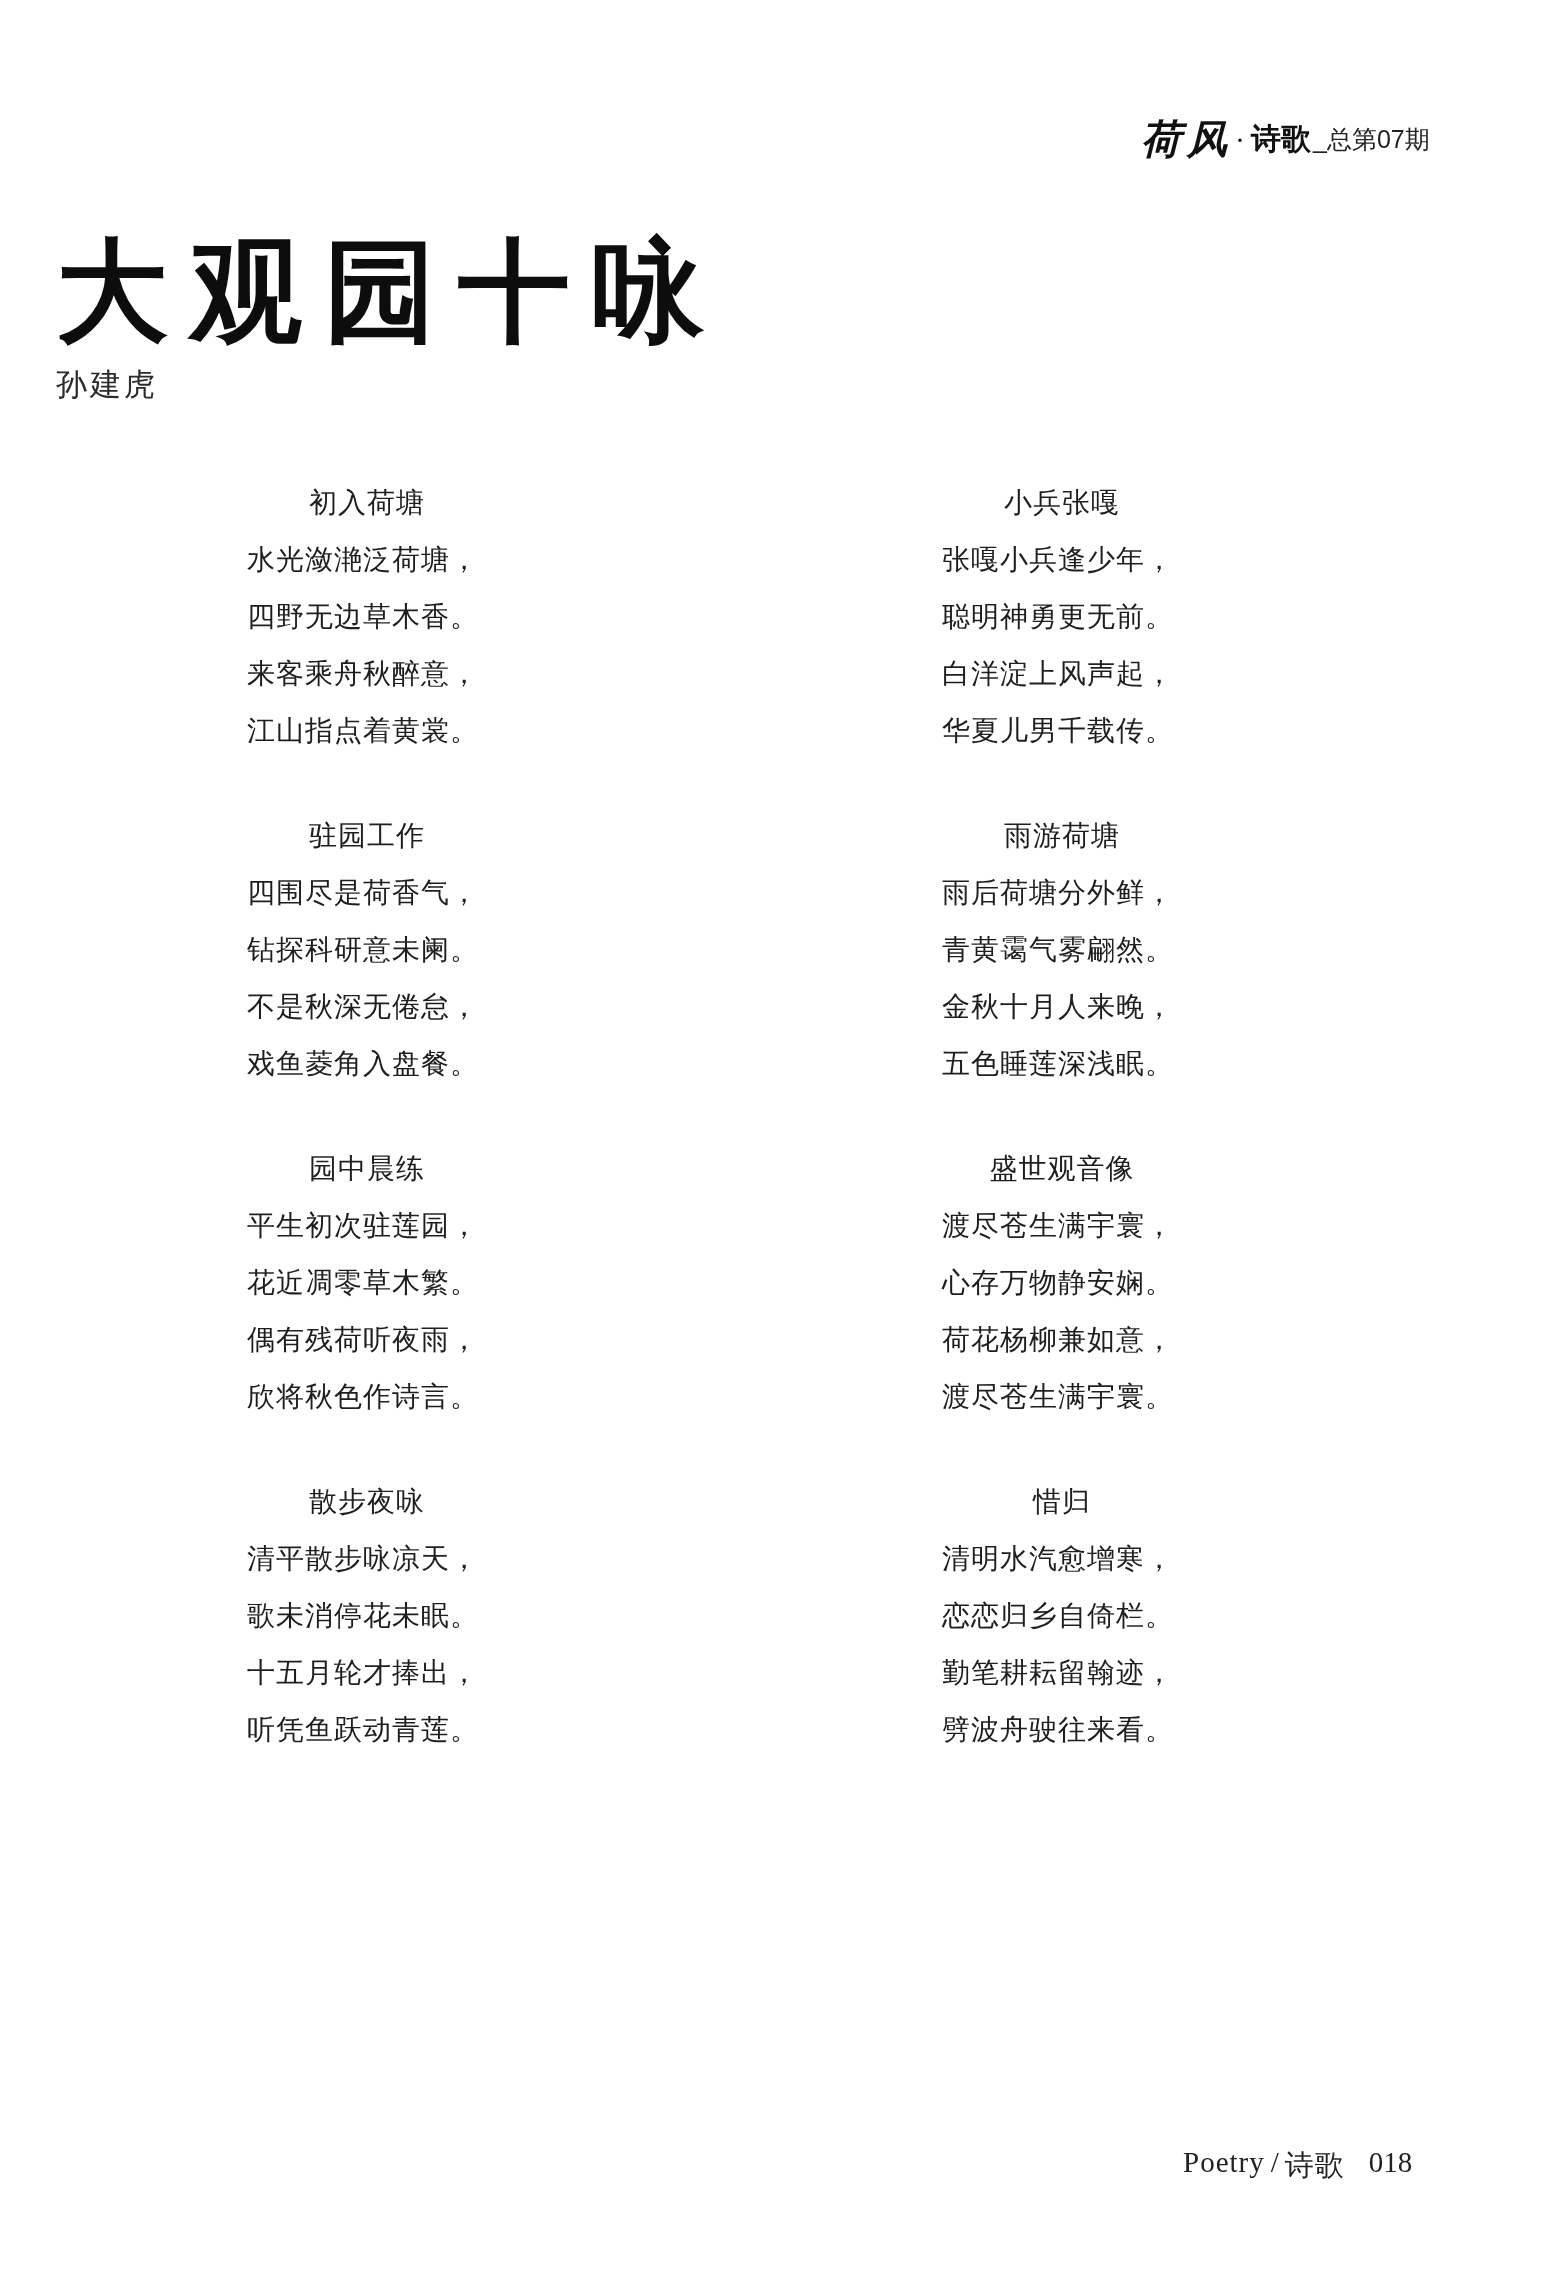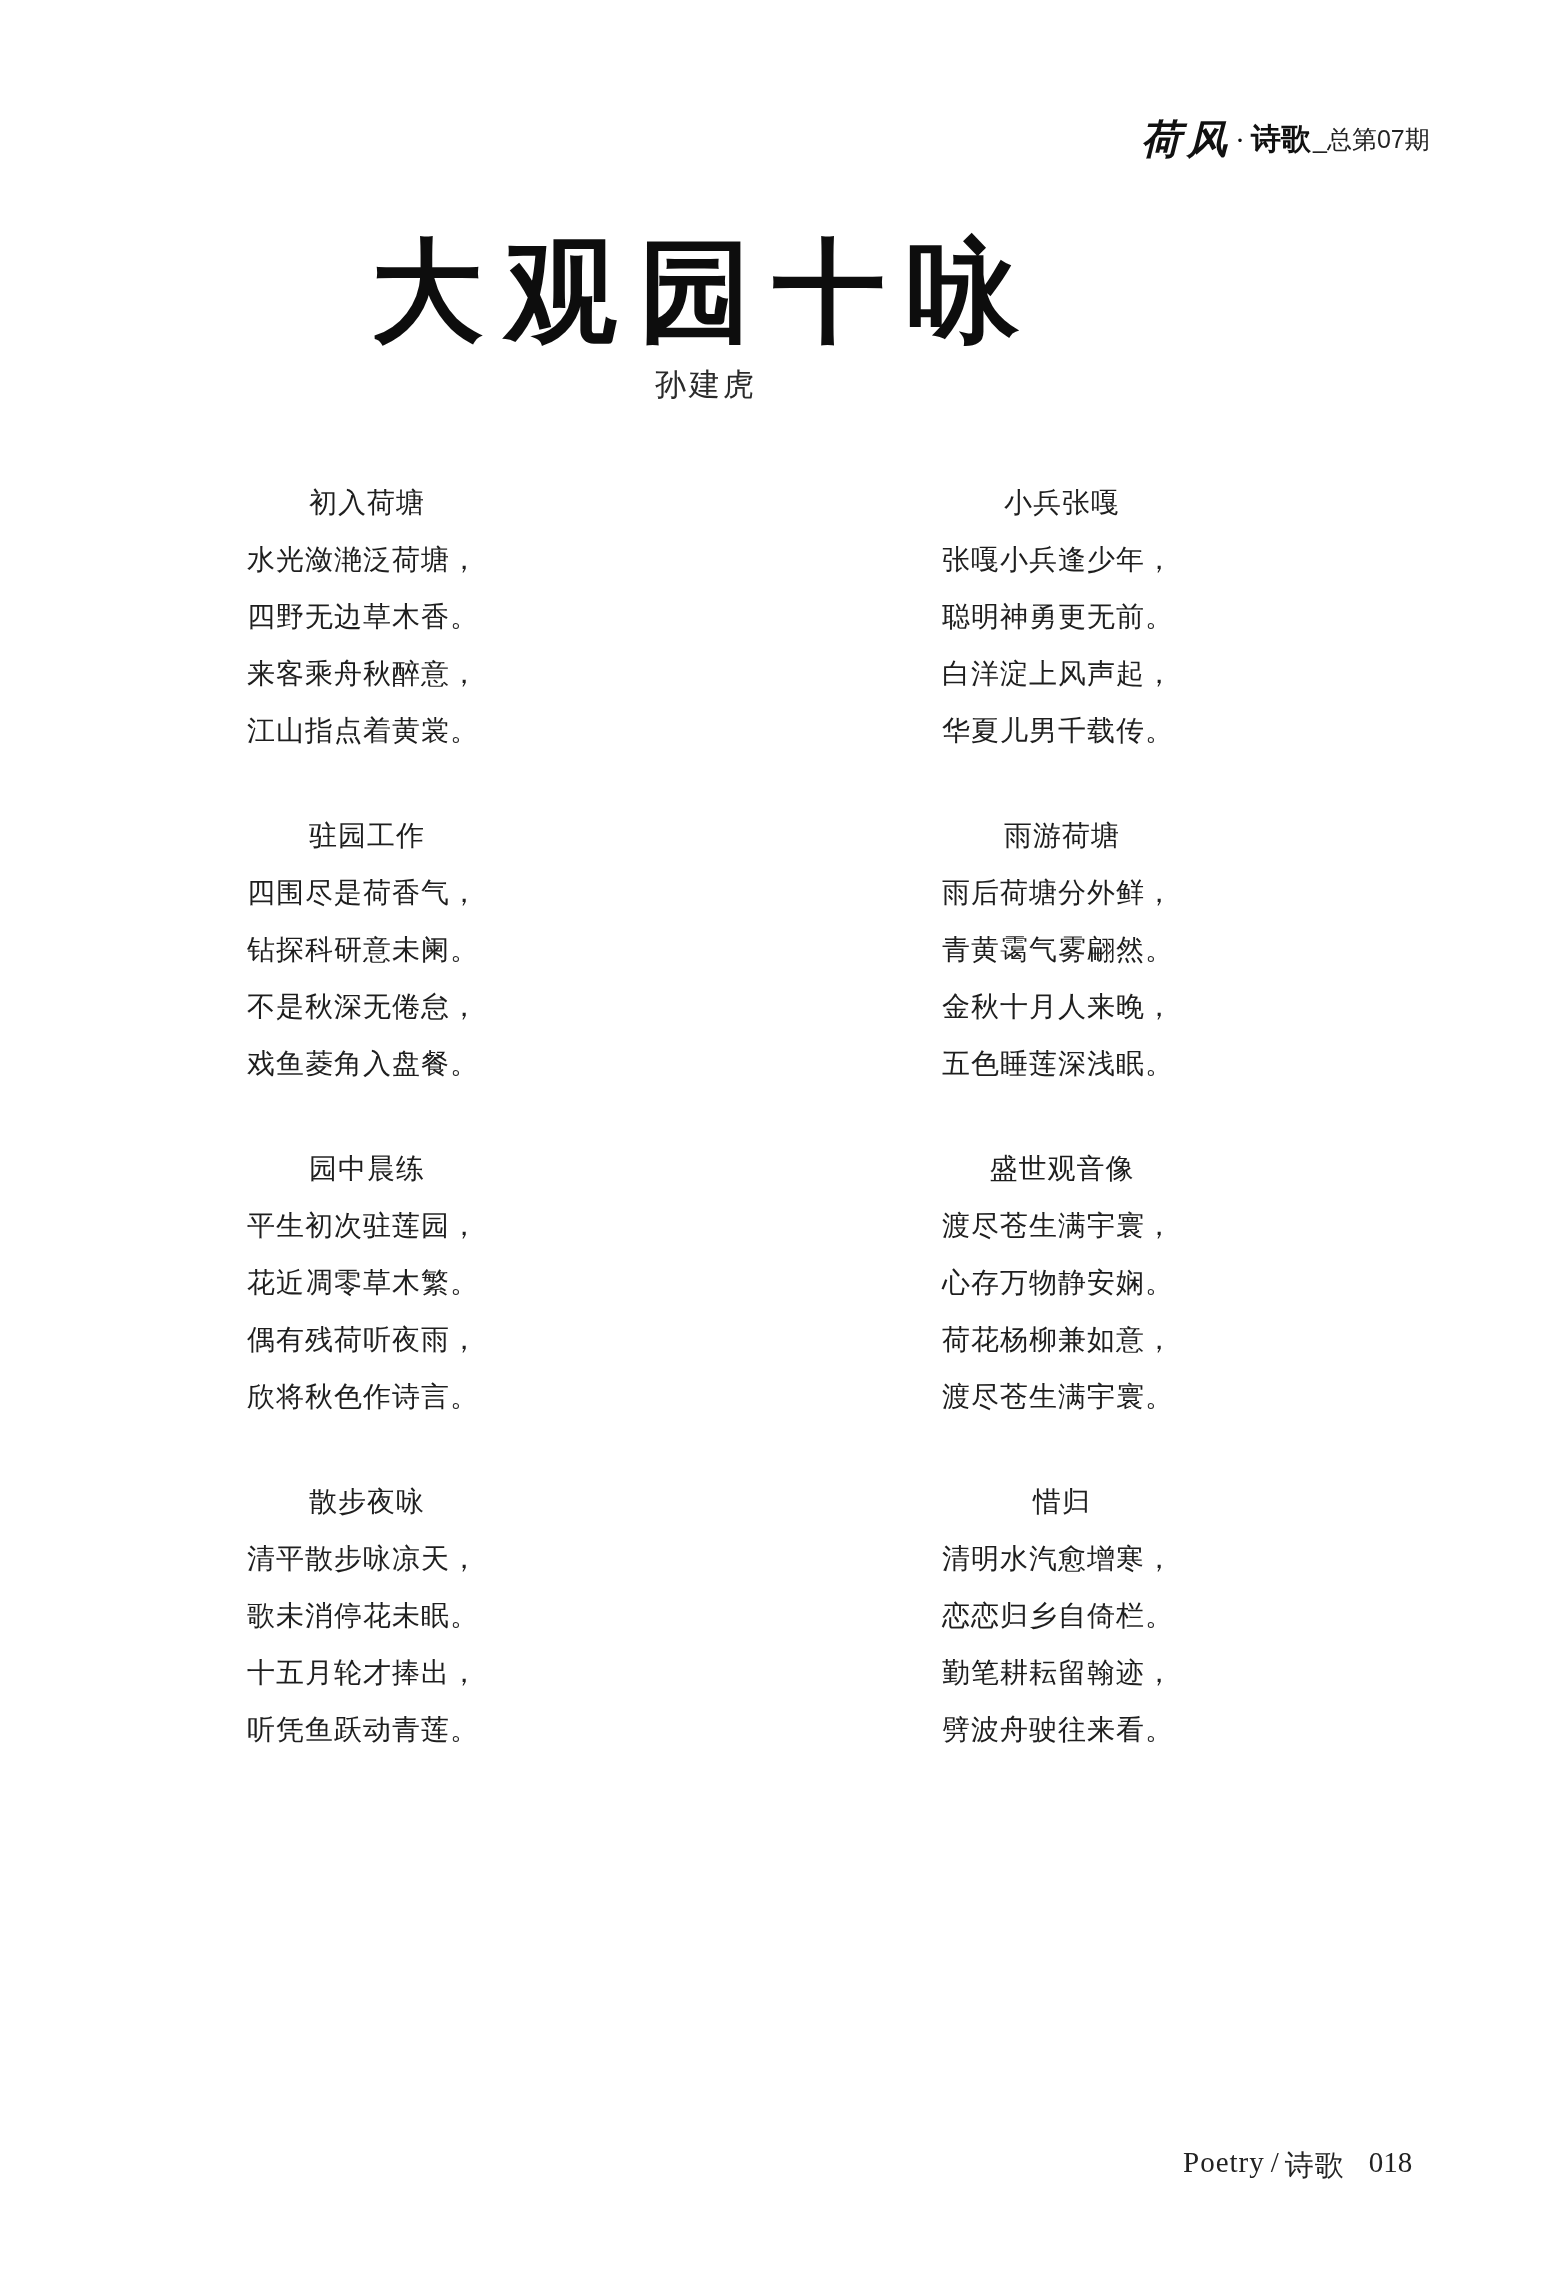--- a/index.html
+++ b/index.html
@@ -50,21 +50,20 @@
     color: #222;
     margin-left: 2px;
   }
 
   
   .title-block {
     position: absolute;
     top: 234px;
     left: 56px;
     width: 1300px;
-    text-align: center;
   }
   .page-title {
     margin: 0;
     font-family: "DejaVu Serif", serif;
     font-weight: 900;
     font-size: 112px;
     line-height: 1.02;
     letter-spacing: 22px;
     color: #0d0d0d;
   }

